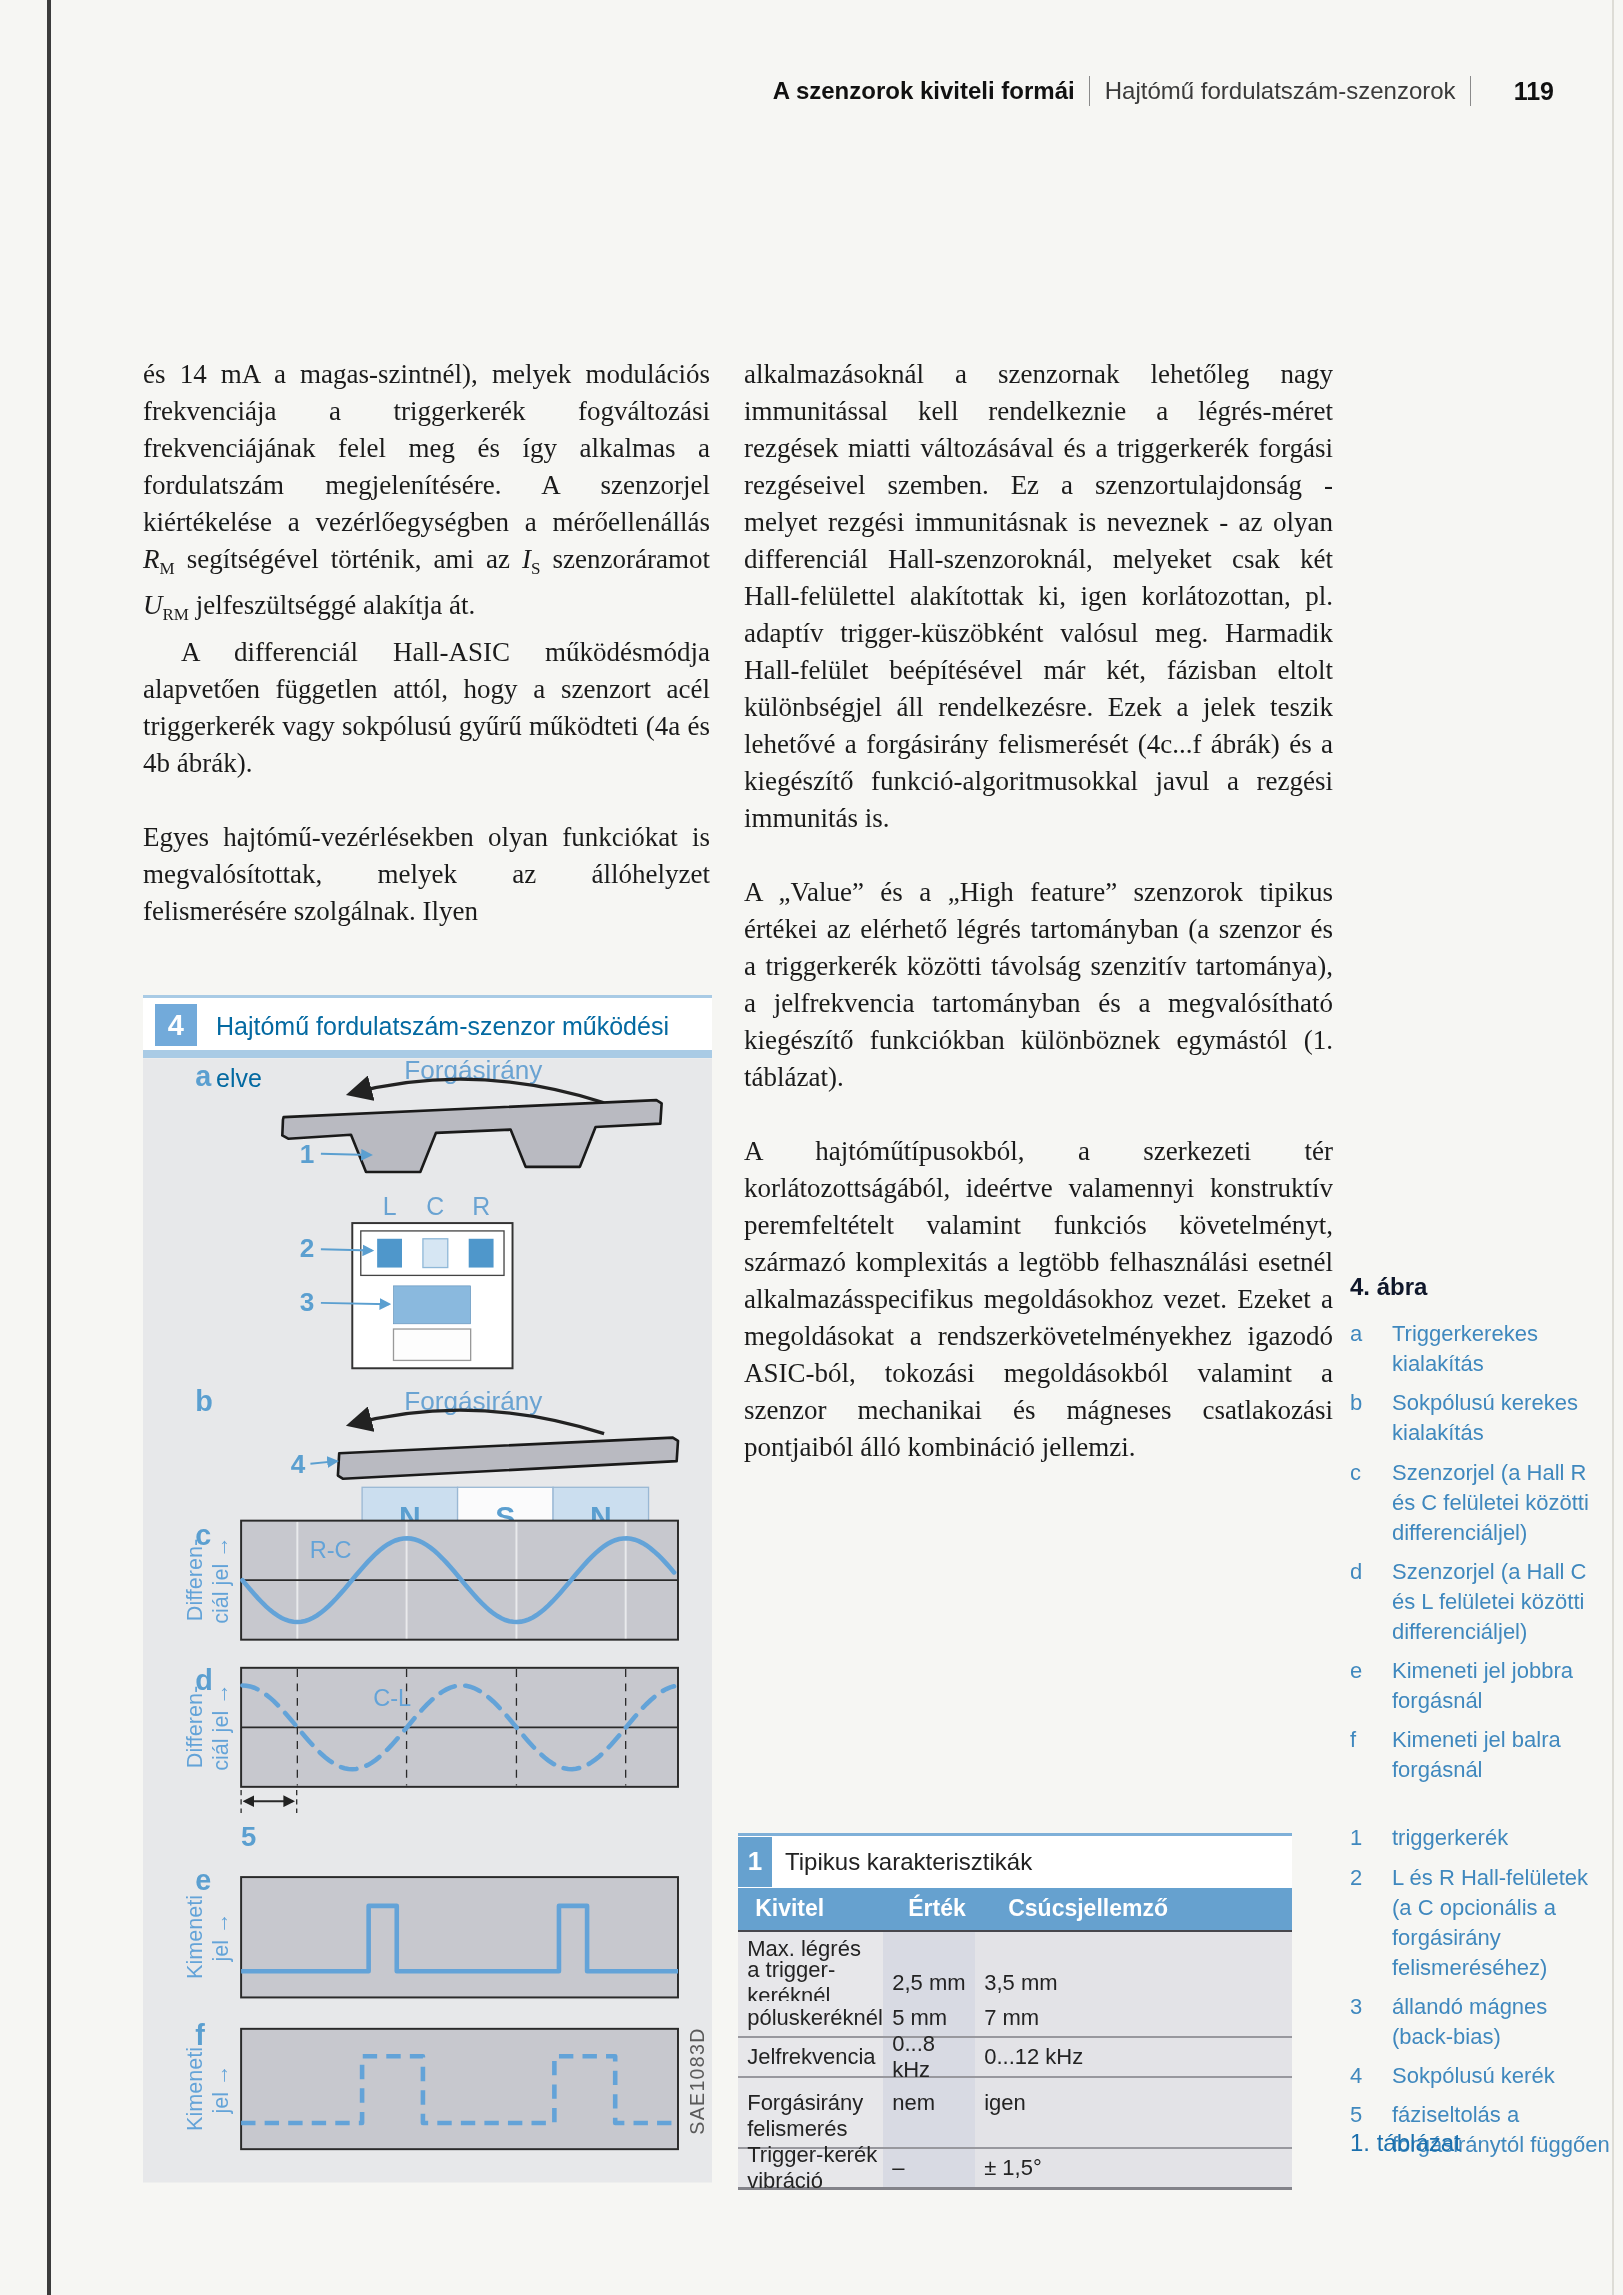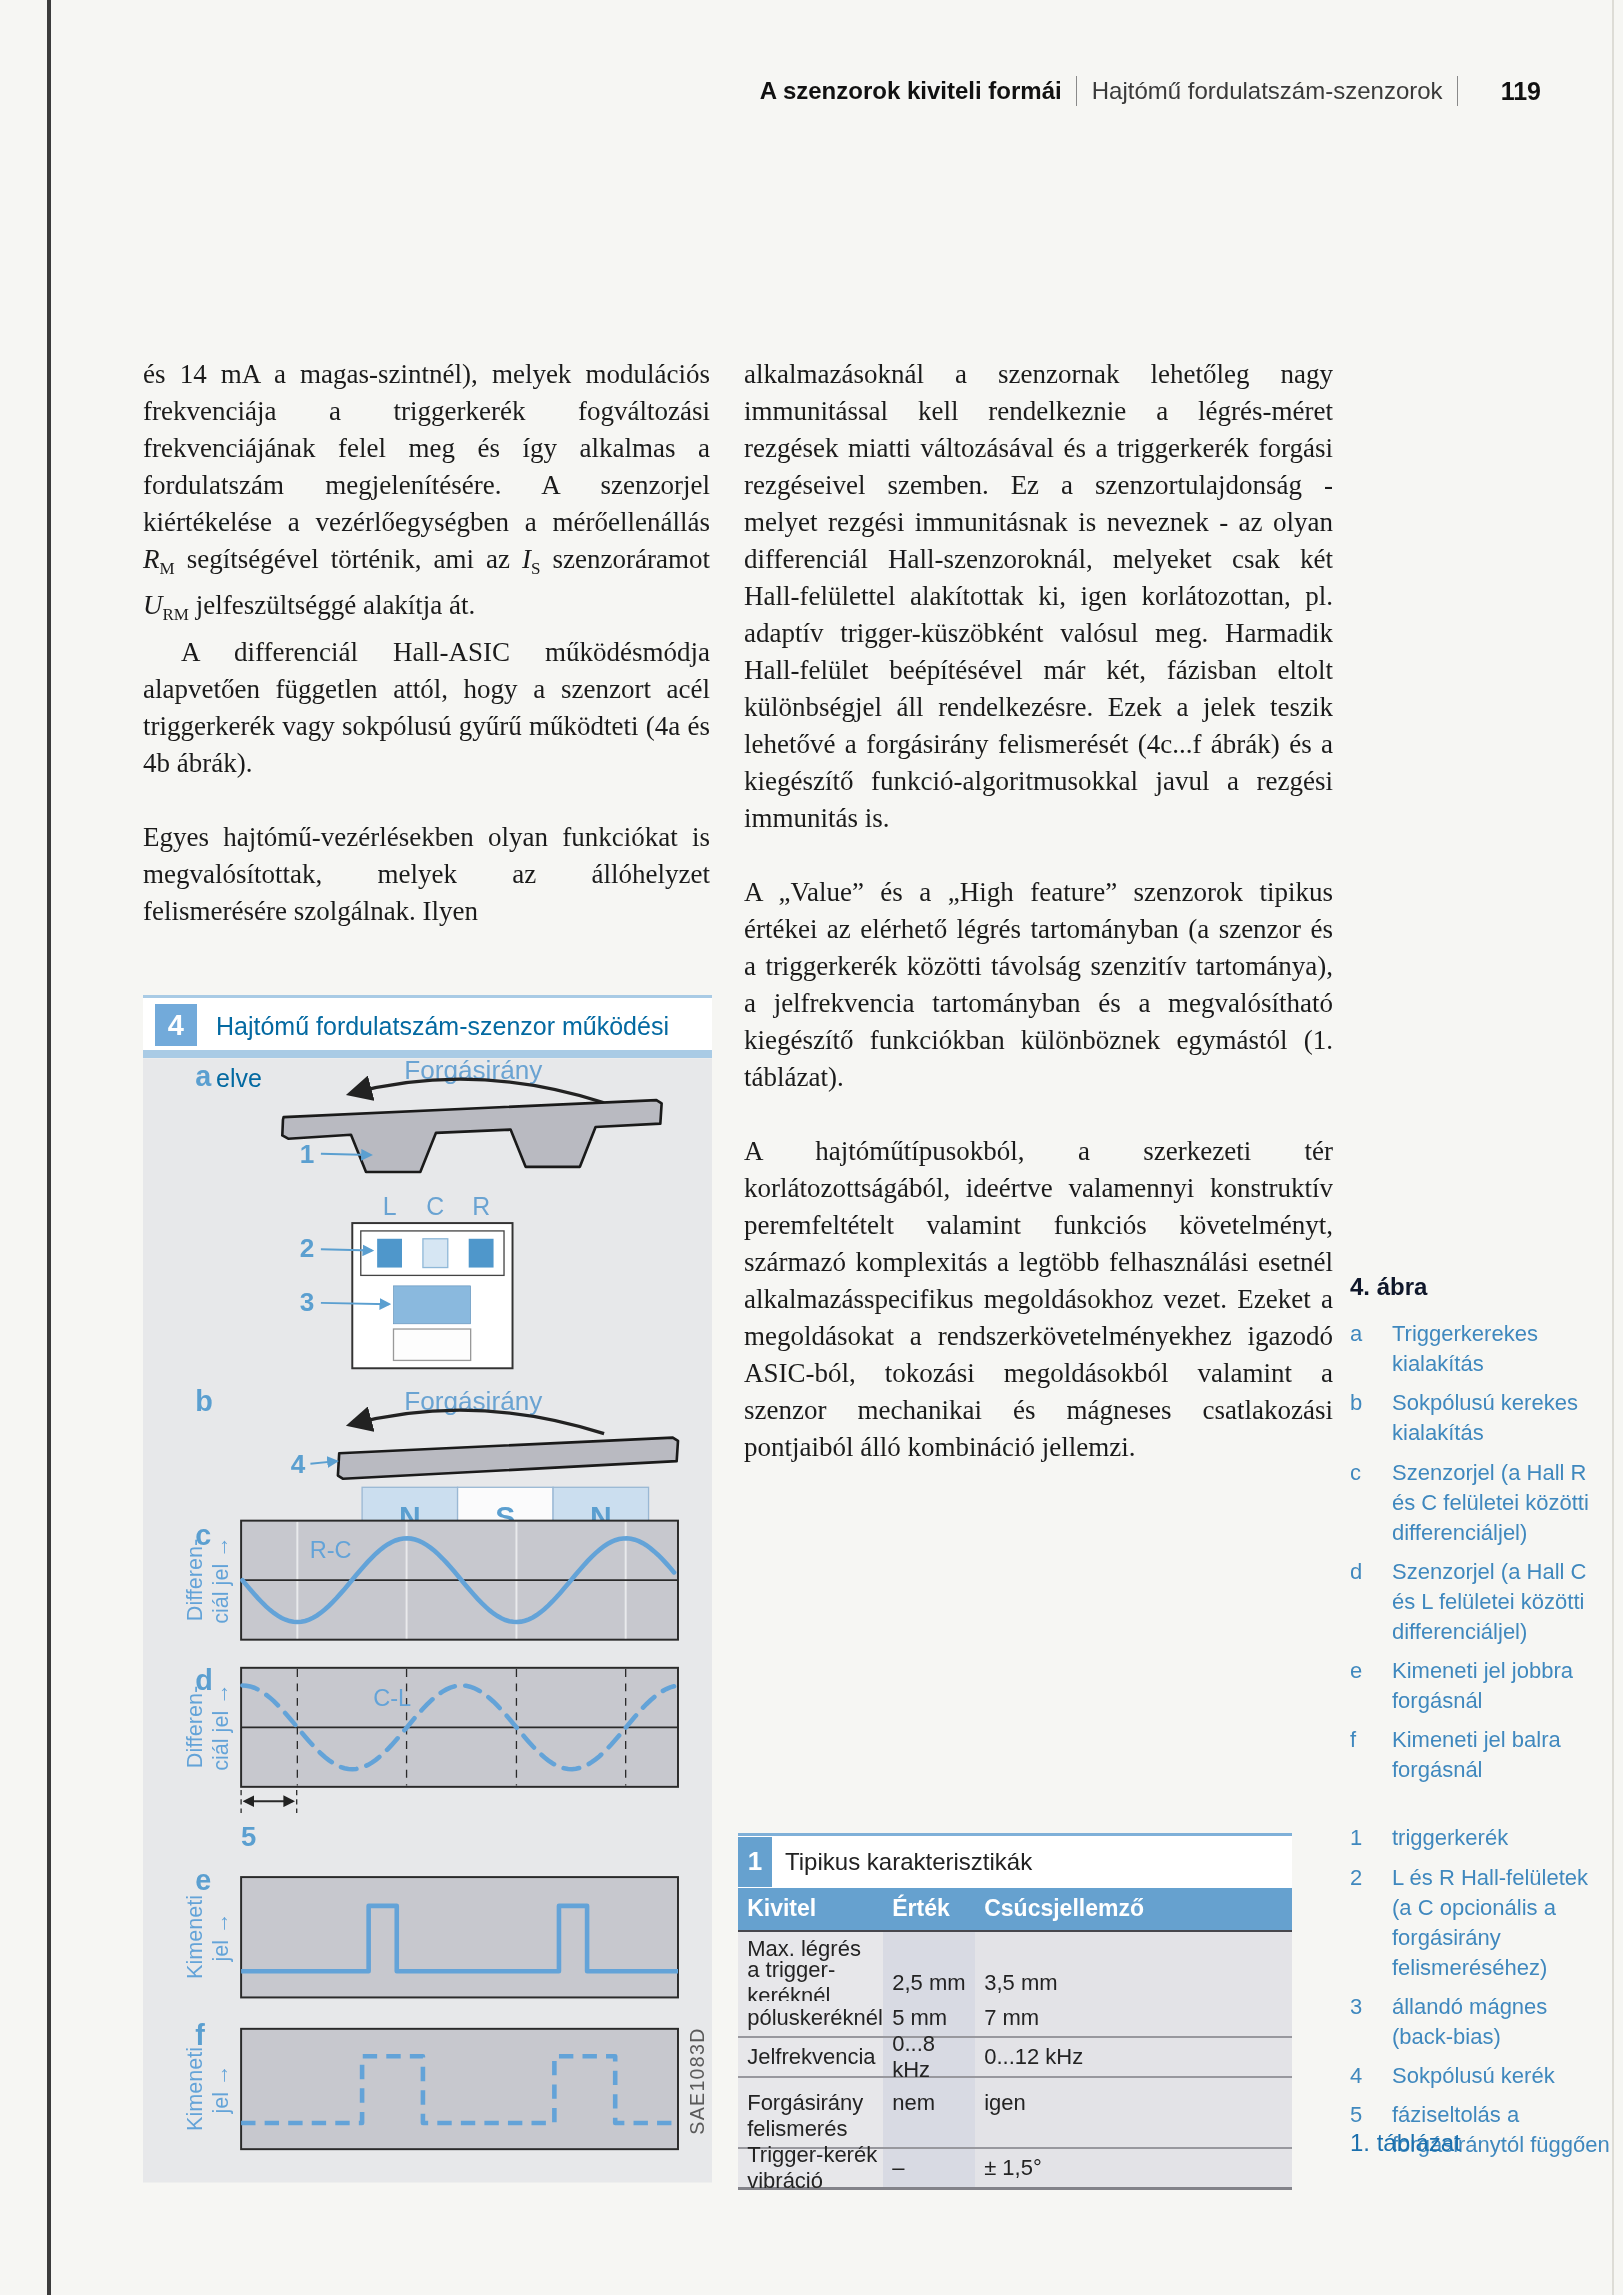--- a/index.html
+++ b/index.html
@@ -3,21 +3,21 @@
 <meta charset="utf-8">
 <style>
   html,body{margin:0;padding:0;background:#e0e0dd;}
   #page{position:relative;width:1623px;height:2295px;background:#f6f6f3;overflow:hidden;
         font-family:"Liberation Serif","DejaVu Serif",serif;color:#1b1b1b;}
   
   .spine{position:absolute;left:47px;top:0;width:3.9px;height:2295px;background:#222;opacity:.88;}
   .edge-r{position:absolute;right:9.2px;top:0;width:2px;height:2295px;background:#dddcd6;}
 
   
-  .runhead{position:absolute;top:76px;right:82px;display:flex;align-items:center;gap:14.4px;
+  .runhead{position:absolute;top:76px;right:69px;display:flex;align-items:center;gap:14.4px;
            font-family:"Liberation Sans","DejaVu Sans",sans-serif;}
   .rh-sec{font-weight:bold;font-size:24px;color:#111;}
   .rh-chap{font-size:24px;color:#3a3a3a;}
   .rh-page{font-weight:bold;font-size:25px;color:#111;margin-left:28px;}
   .rh-sep{width:1.3px;height:30px;background:#8a8a8a;}
 
   
   .col{position:absolute;top:356px;text-align:justify;font-size:27px;line-height:37px;}
   #col-left{left:143px;width:567px;}
   #col-right{left:744px;width:589px;}
@@ -52,21 +52,21 @@
   .tb-titlerow{position:relative;height:52px;background:#ffffff;}
   .tb-num{position:absolute;left:0;top:1.3px;width:34px;height:50px;background:#66a1cf;color:#fff;
           font-weight:bold;font-size:26px;display:flex;align-items:center;justify-content:center;}
   .tb-title{position:absolute;left:47px;top:0;height:52px;line-height:52px;font-size:24px;color:#222;}
   .tb-colhead{display:flex;height:42px;background:#66a1cf;color:#fff;font-weight:bold;font-size:23px;
               align-items:center;border-bottom:2.6px solid #47474d;}
   .tb-row{display:flex;}
   .tb-c1{width:145px;flex:none;padding-left:9.2px;box-sizing:border-box;background:#e7e7ea;}
   .tb-c2{width:92px;flex:none;padding-left:9.2px;box-sizing:border-box;background:#d8dae3;}
   .tb-c3{flex:1;padding-left:9.2px;box-sizing:border-box;background:#e3e3e7;}
-  .tb-colhead .tb-c1,.tb-colhead .tb-c2,.tb-colhead .tb-c3{background:transparent;}
+  .tb-colhead .tb-c1,.tb-colhead .tb-c2,.tb-colhead .tb-c3{background:transparent;margin-left:8px;}
   .tb-row{font-size:22px;color:#232323;}
   .tb-row .cell{display:flex;align-items:center;}
   .tb-sep{height:2px;background:#98989e;}
   .tb-bottom{height:3.3px;background:#83838a;}
   .rh52{height:34px;} .rh54{height:35px;} .rh58{height:38px;} .rh106{height:69px;}
   .top-al{align-items:flex-start !important;padding-top:12px;}
 
   
   #sidebar{position:absolute;left:1350px;top:1273px;width:262px;
            font-family:"Liberation Sans","DejaVu Sans",sans-serif;}

